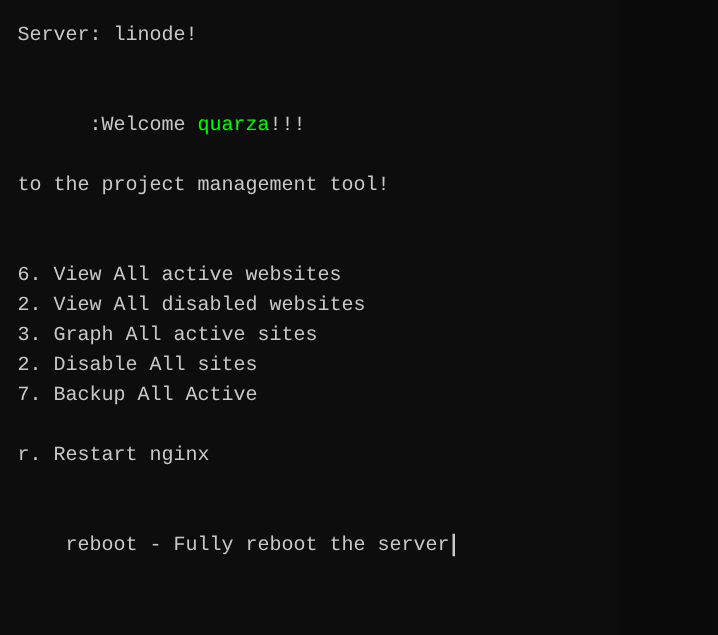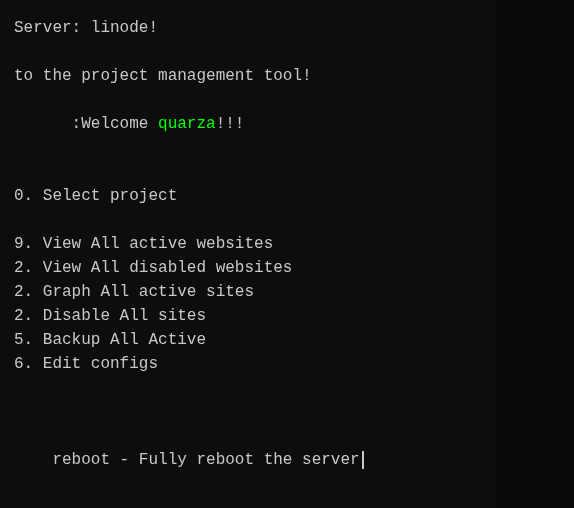--- a/index.html
+++ b/index.html
@@ -38,32 +38,31 @@
     .blank {
       height: 1.5em;
     }
   </style>
 </head>
 <body>
 
 <div class="terminal">
   <div class="line">Server: linode!</div>
   <div class="blank"></div>
-  <div class="line">to the project management tool!</div>
   <div class="line">
     <span>  :Welcome </span><span class="green">quarza</span><span>!!!</span>
   </div>
+  <div class="line">to the project management tool!</div>
   <div class="blank"></div>
-  <div class="line">0. Select project</div>
   <div class="blank"></div>
-  <div class="line">9. View All active websites</div>
+  <div class="line">6. View All active websites</div>
   <div class="line">2. View All disabled websites</div>
-  <div class="line">2. Graph All active sites</div>
+  <div class="line">3. Graph All active sites</div>
   <div class="line">2. Disable All sites</div>
-  <div class="line">5. Backup All Active</div>
-  <div class="line">6. Edit configs</div>
+  <div class="line">7. Backup All Active</div>
   <div class="blank"></div>
+  <div class="line">r. Restart nginx</div>
   <div class="blank"></div>
   <div class="line">
     <span>reboot - Fully reboot the server</span><span style="display:inline-block; width:3px; height:18px; border-left: 2px solid #c8c8c8; vertical-align:middle; margin-left:2px;"></span>
   </div>
 
 </div>
 
 </body></html>

